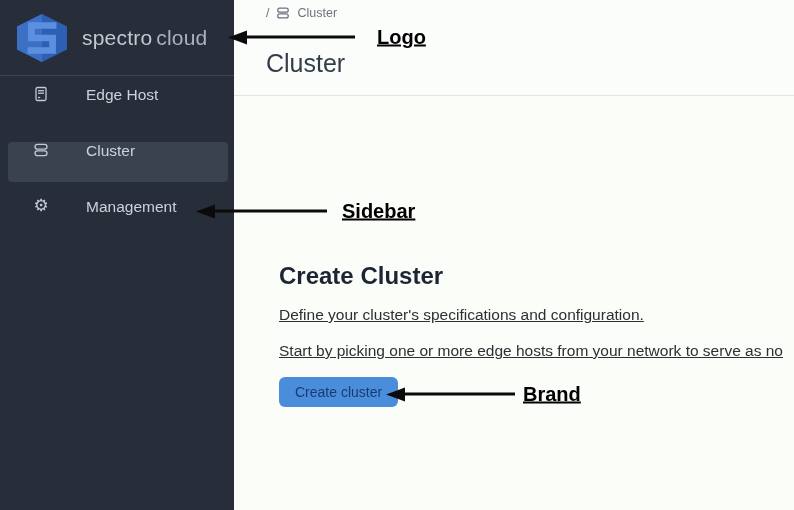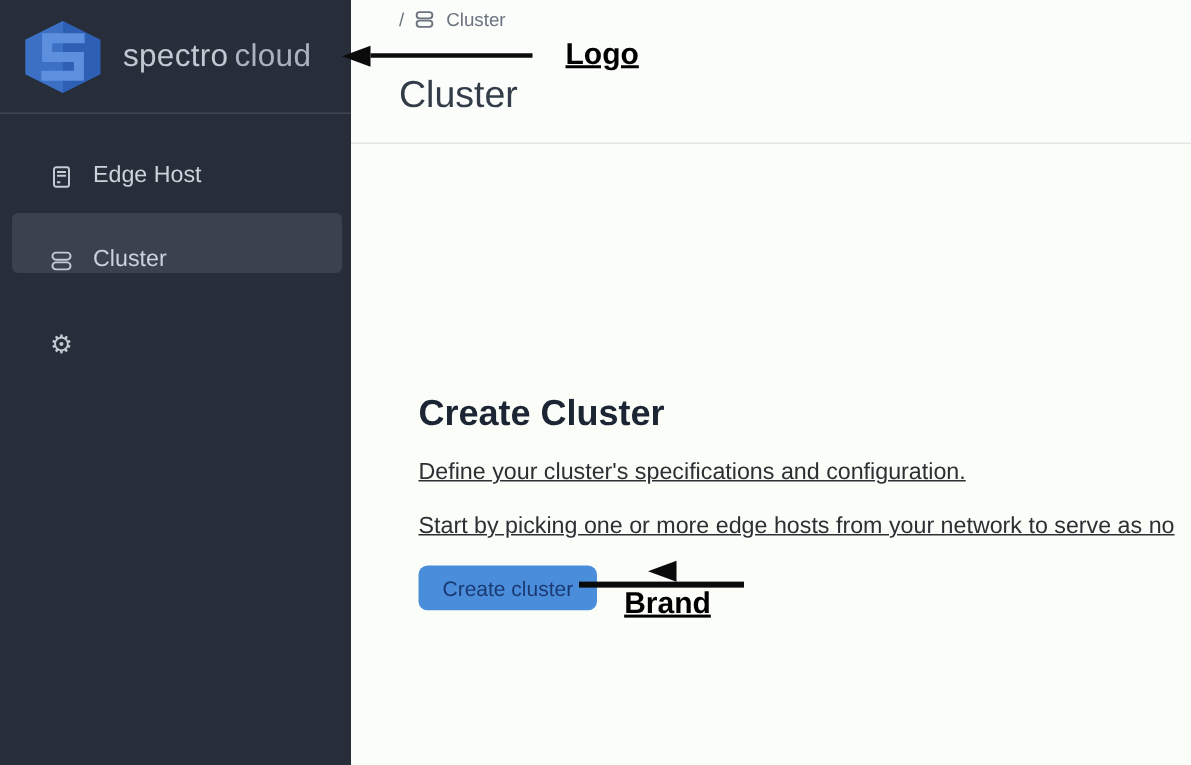--- a/index.html
+++ b/index.html
@@ -20,22 +20,22 @@
     cursor: pointer;
   }
   .logo-icon { width: 58px; height: 50px; flex: 0 0 58px; }
   .brand-text { margin-left: 11px; font-size: 21px; color: #b6bdc8; letter-spacing: 0.2px; white-space: nowrap; }
   .brand-text .primary { font-weight: 500; color: #c2c8d2; }
   .brand-text .secondary { font-weight: 300; margin-left: 4px; color: #aab2be; }
 
   .nav { padding-top: 10px; display: flex; flex-direction: column; }
   .nav-item {
     height: 40px; margin: 0 6px 16px 8px; border-radius: 4px;
-    display: flex; align-items: flex-end; cursor: pointer;
-    font-size: 15.5px; color: #ccd2db;
+    display: flex; align-items: flex-start; cursor: pointer;
+    font-size: 15.5px; color: #ccd2db; gap: 24px;
   }
   .nav-item.active { background: #3a4250; }
   .nav-icon { width: 16px; height: 16px; margin-left: 25px; display: inline-flex; align-items: center; justify-content: center; }
   .nav-icon svg { stroke: #c3cad4; }
   .gear-glyph { font-size: 17px; line-height: 16px; color: #c3cad4; }
   .nav-label { margin-left: 13px; }
 
   
   .main { flex: 1; display: flex; flex-direction: column; background: #fafdf8; min-width: 0; }
   .page-header {
@@ -61,21 +61,21 @@
   .annotation { position: absolute; display: flex; align-items: center; transform: translateY(-50%); z-index: 10; pointer-events: none; text-decoration: underline; }
   .arrow-head { width: 0; height: 0; border-top: 7px solid transparent; border-bottom: 7px solid transparent; border-right: 19px solid #0b0b0b; }
   .arrow-line { height: 3.5px; background: #0b0b0b; }
   .ann-label { font-size: 20px; font-weight: 700; color: #000; }
   .ann-logo    { left: 228px; top: 37px; }
   .ann-logo .arrow-line    { width: 108px; }
   .ann-logo .ann-label     { margin-left: 22px; }
   .ann-sidebar { left: 196px; top: 211px; }
   .ann-sidebar .arrow-line { width: 112px; }
   .ann-sidebar .ann-label  { margin-left: 15px; }
-  .ann-brand   { left: 386px; top: 394px; flex-direction: column; }
+  .ann-brand   { left: 386px; top: 394px; }
   .ann-brand .arrow-line   { width: 110px; }
   .ann-brand .ann-label    { margin-left: 8px; }
 </style>
 </head>
 <body>
 
 <div class="app">
 
   <aside class="sidebar">
     <div class="logo-area">
@@ -110,20 +110,21 @@
           </svg>
         </span>
         <span class="nav-label">Cluster</span>
       </div>
 
 
       <div class="nav-item">
         <span class="nav-icon">
             <span class="gear-glyph">⚙</span>
           </span>
+        <span class="nav-label">Management</span>
       </div>
     </nav>
   </aside>
 
   <main class="main">
     <header class="page-header">
       <div class="breadcrumb">
         <span>/</span>
         <span style="display:inline-flex;">
           <svg width="14" height="14" viewBox="0 0 16 16" fill="none" stroke-width="1.4">
@@ -142,19 +143,24 @@
       <p class="nowrap">Start by picking one or more edge hosts from your network to serve as no</p>
       <button class="create-btn">Create cluster</button>
     </section>
   </main>
 
   <div class="annotation ann-logo">
     <span class="arrow-head"></span>
     <span class="arrow-line"></span>
     <span class="ann-label">Logo</span>
   </div>
+  <div class="annotation ann-sidebar">
+    <span class="arrow-head"></span>
+    <span class="arrow-line"></span>
+    <span class="ann-label">Sidebar</span>
+  </div>
   <div class="annotation ann-brand">
     <span class="arrow-head"></span>
     <span class="arrow-line"></span>
     <span class="ann-label">Brand</span>
   </div>
 
 </div>
 
 </body></html>

